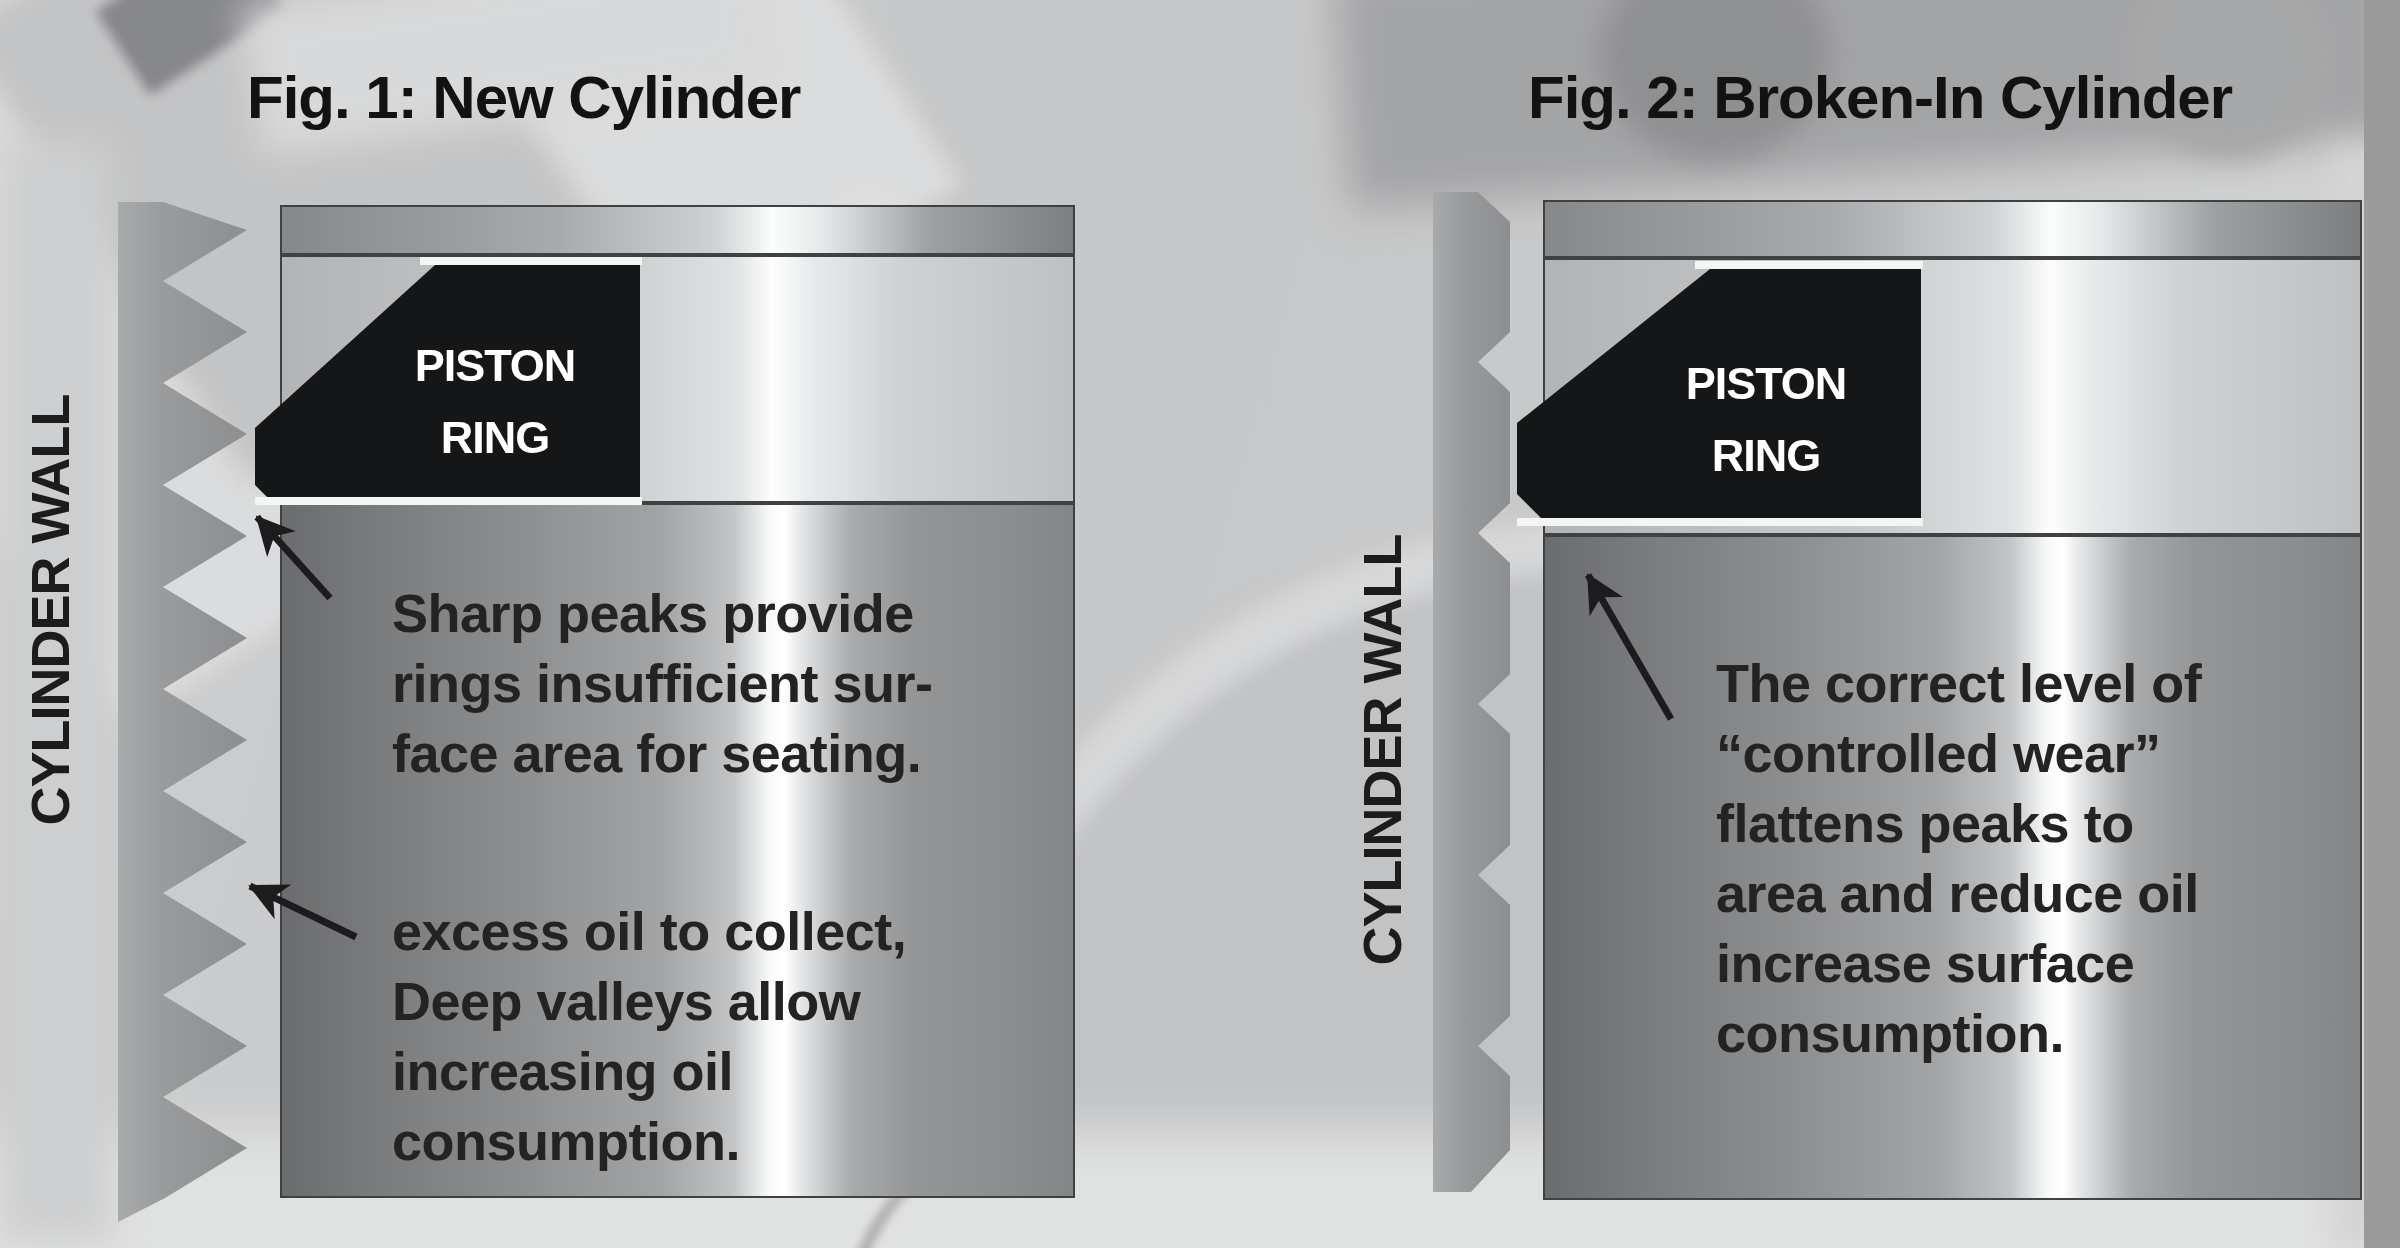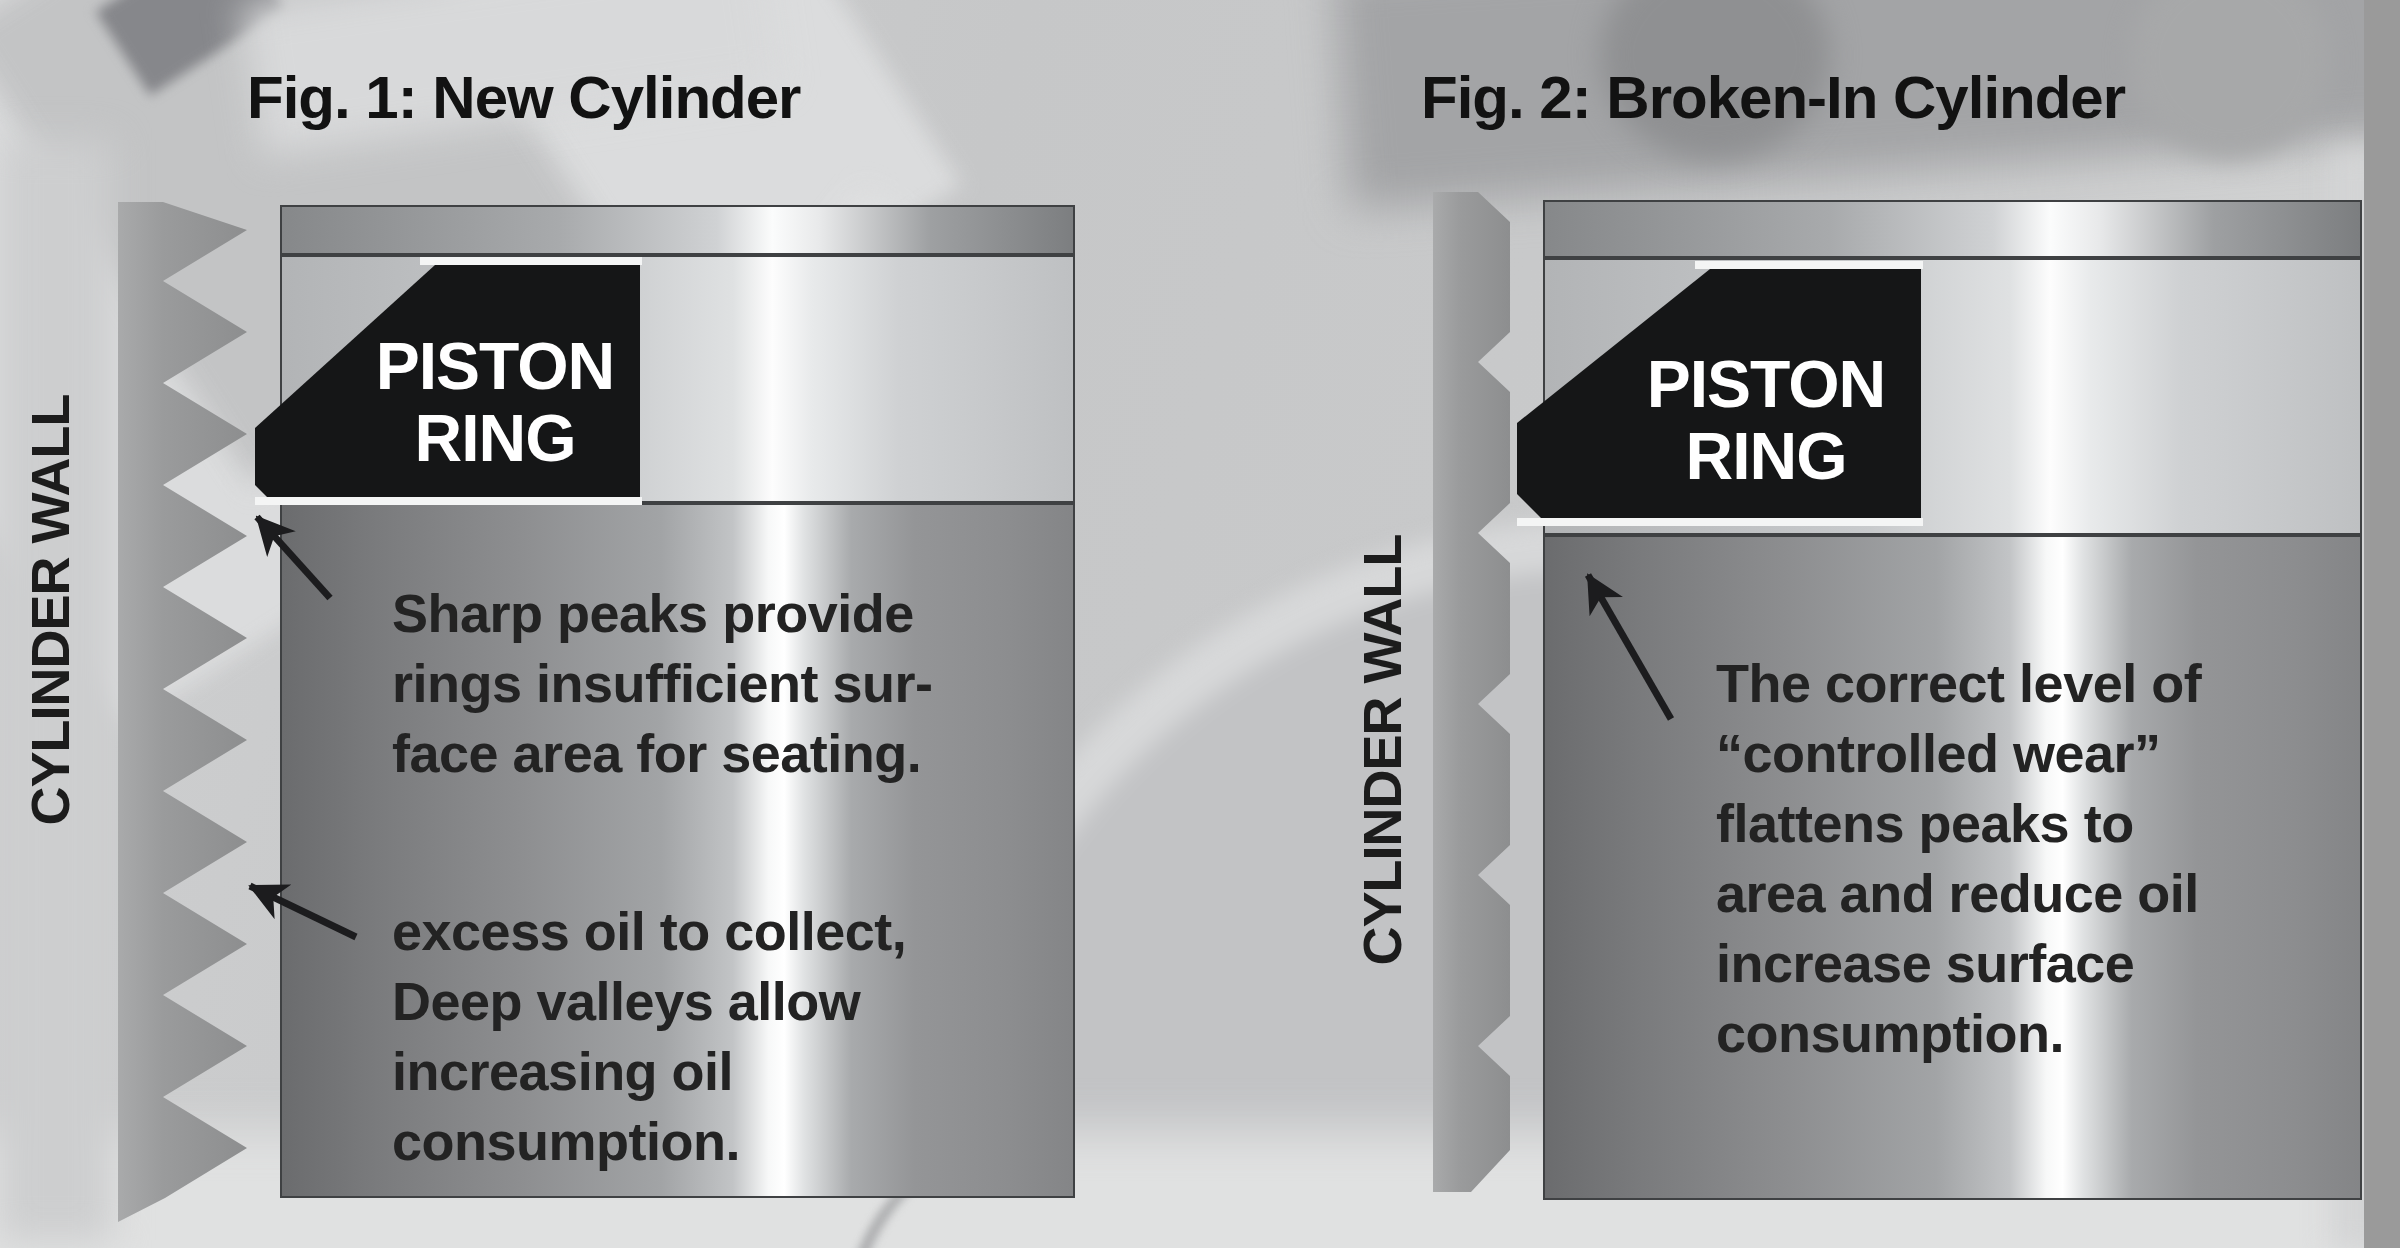--- a/index.html
+++ b/index.html
@@ -33,21 +33,21 @@
   .grad-groove{background:linear-gradient(90deg,
     #b2b4b6 0%,#c8cacc 40%,#dfe1e2 57%,#fdfdfd 62%,#e8eaeb 67%,#cfd1d3 78%,#c6c8ca 90%,#bec0c2 100%);}
   .strip{position:absolute;z-index:2;background:#f4f5f5;}
 
   .shapes{position:absolute;inset:0;z-index:3;}
 
   .txt{position:absolute;z-index:4;color:#1a1a1a;font-weight:bold;}
   .fig-title{font-size:60px;line-height:1;letter-spacing:-1px;color:#121212;white-space:nowrap;}
   .wall-label{font-size:54px;letter-spacing:-1px;color:#1c1c1c;white-space:nowrap;
     transform:translate(-50%,-50%) rotate(-90deg);}
-  .ring-label{width:310px;text-align:center;color:#ffffff;font-size:66px;line-height:72px;letter-spacing:-1px;}
+  .ring-label{width:310px;text-align:center;color:#ffffff;font-size:45px;line-height:72px;letter-spacing:-1px;}
   .note{font-size:54px;line-height:70px;letter-spacing:-0.5px;color:#232323;margin-left:48px;}
   .note span{display:block;white-space:nowrap;}
 </style>
 </head>
 <body>
 
 <div class="canvas">
 
   <div class="bg">
     <div class="b1"></div>
@@ -128,21 +128,21 @@
     <span>face area for seating.</span>
   </div>
 
   <div class="txt note" style="left:344px;top:896px;">
     <span>excess oil to collect,</span>
     <span>Deep valleys allow</span>
     <span>increasing oil</span>
     <span>consumption.</span>
   </div>
 
-  <div class="txt fig-title" style="left:1421px;top:68px;">Fig. 2: Broken-In Cylinder</div>
+  <div class="txt fig-title" style="left:1528px;top:68px;">Fig. 2: Broken-In Cylinder</div>
 
   <div class="txt wall-label" style="left:1382px;top:750px;">CYLINDER WALL</div>
 
   <div class="txt ring-label" style="left:1611px;top:348px;">
     <span>PISTON</span><br>
     <span>RING</span>
   </div>
 
   <div class="txt note" style="left:1668px;top:648px;">
     <span>The correct level of</span>

